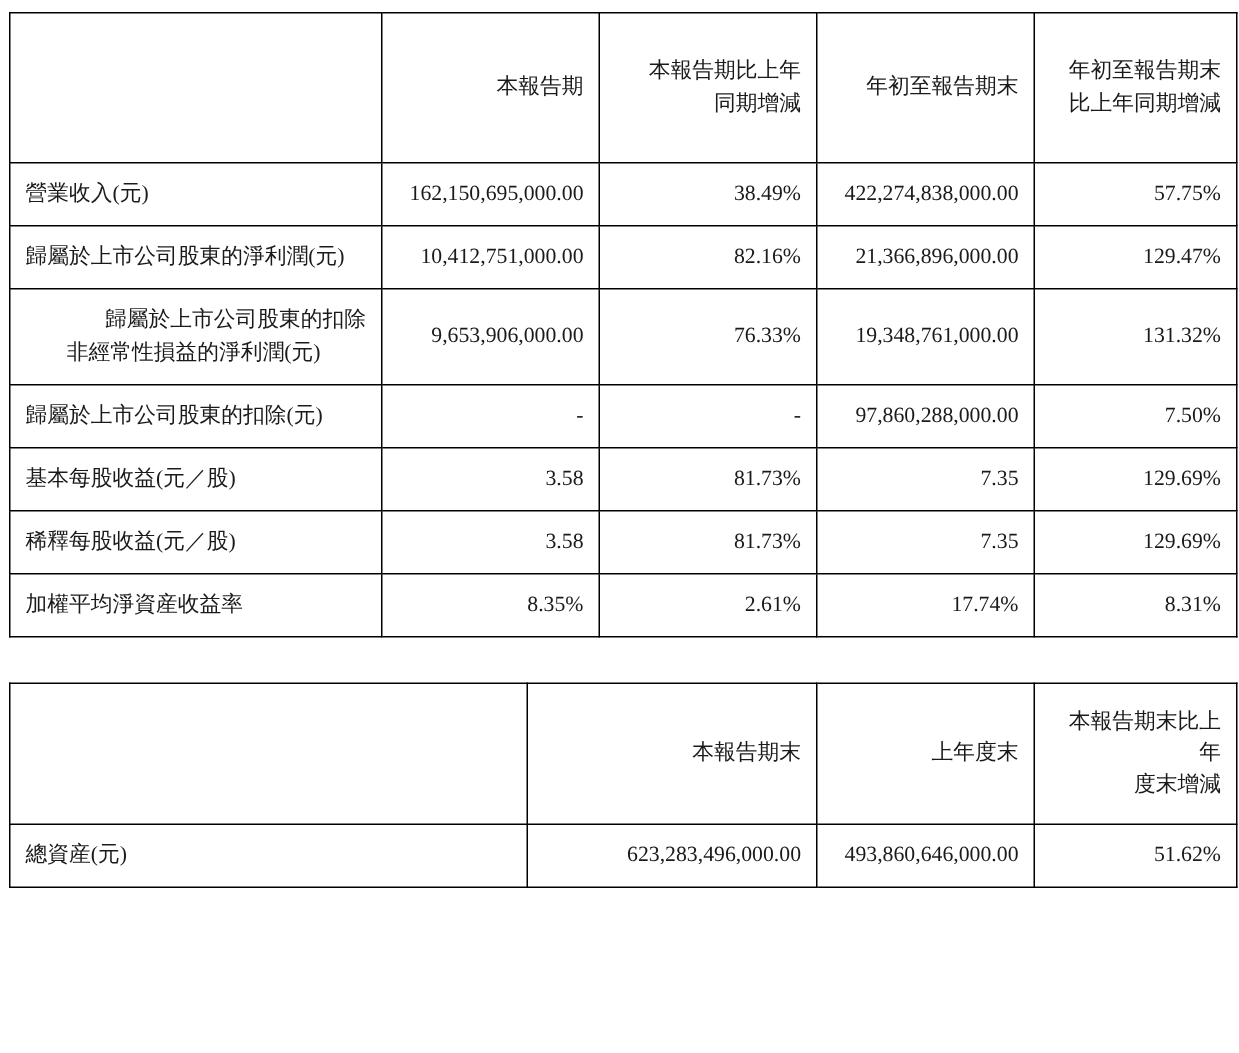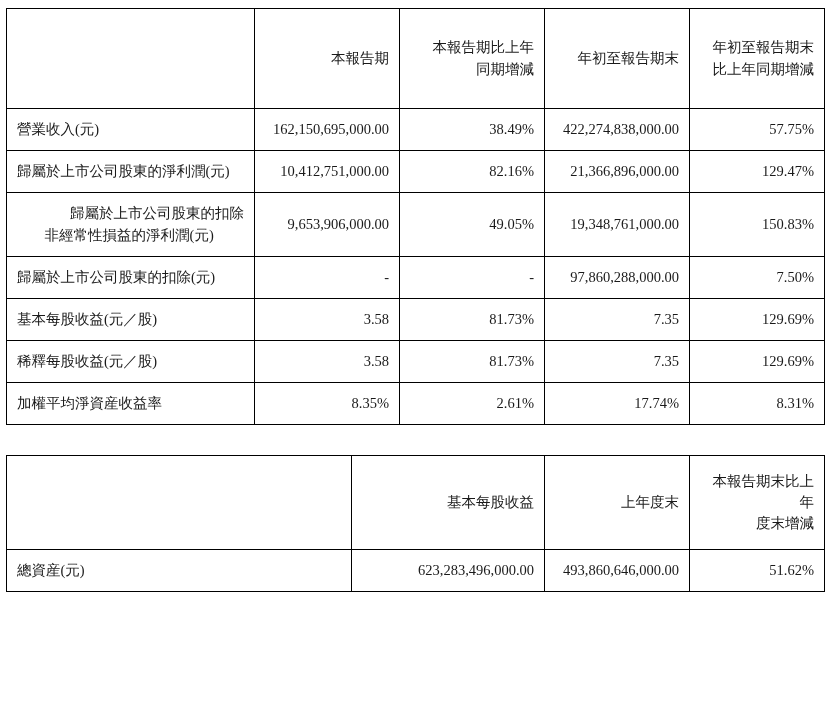--- a/index.html
+++ b/index.html
@@ -141,23 +141,23 @@
         <td class="num">21,366,896,000.00</td>
         <td class="num">129.47%</td>
       </tr>
 
       <tr class="body tall">
         <td class="rowlabel">
           <span class="lbl-2line">歸屬於上市公司股東的扣除</span>
           <span class="indent">非經常性損益的淨利潤(元)</span>
         </td>
         <td class="num">9,653,906,000.00</td>
-        <td class="num">49.05%</td>
+        <td class="num">76.33%</td>
         <td class="num">19,348,761,000.00</td>
-        <td class="num">150.83%</td>
+        <td class="num">131.32%</td>
       </tr>
 
       <tr class="body">
         <td class="rowlabel">
           <span>歸屬於上市公司股東的扣除(元)</span>
         </td>
         <td class="num">-</td>
         <td class="num">-</td>
         <td class="num">97,860,288,000.00</td>
         <td class="num">7.50%</td>
@@ -205,21 +205,21 @@
         <col class="c3">
     </colgroup>
     <tbody>
       <tr class="hdr">
         <td>
           <span class="l1"></span>
           <span class="l2"></span>
         </td>
         <td>
           <span class="l1"></span>
-          <span class="l2">基本每股收益</span>
+          <span class="l2">本報告期末</span>
         </td>
         <td>
           <span class="l1"></span>
           <span class="l2">上年度末</span>
         </td>
         <td>
           <span class="l1">本報告期末比上年</span>
           <span class="l2">度末增減</span>
         </td>
       </tr>

